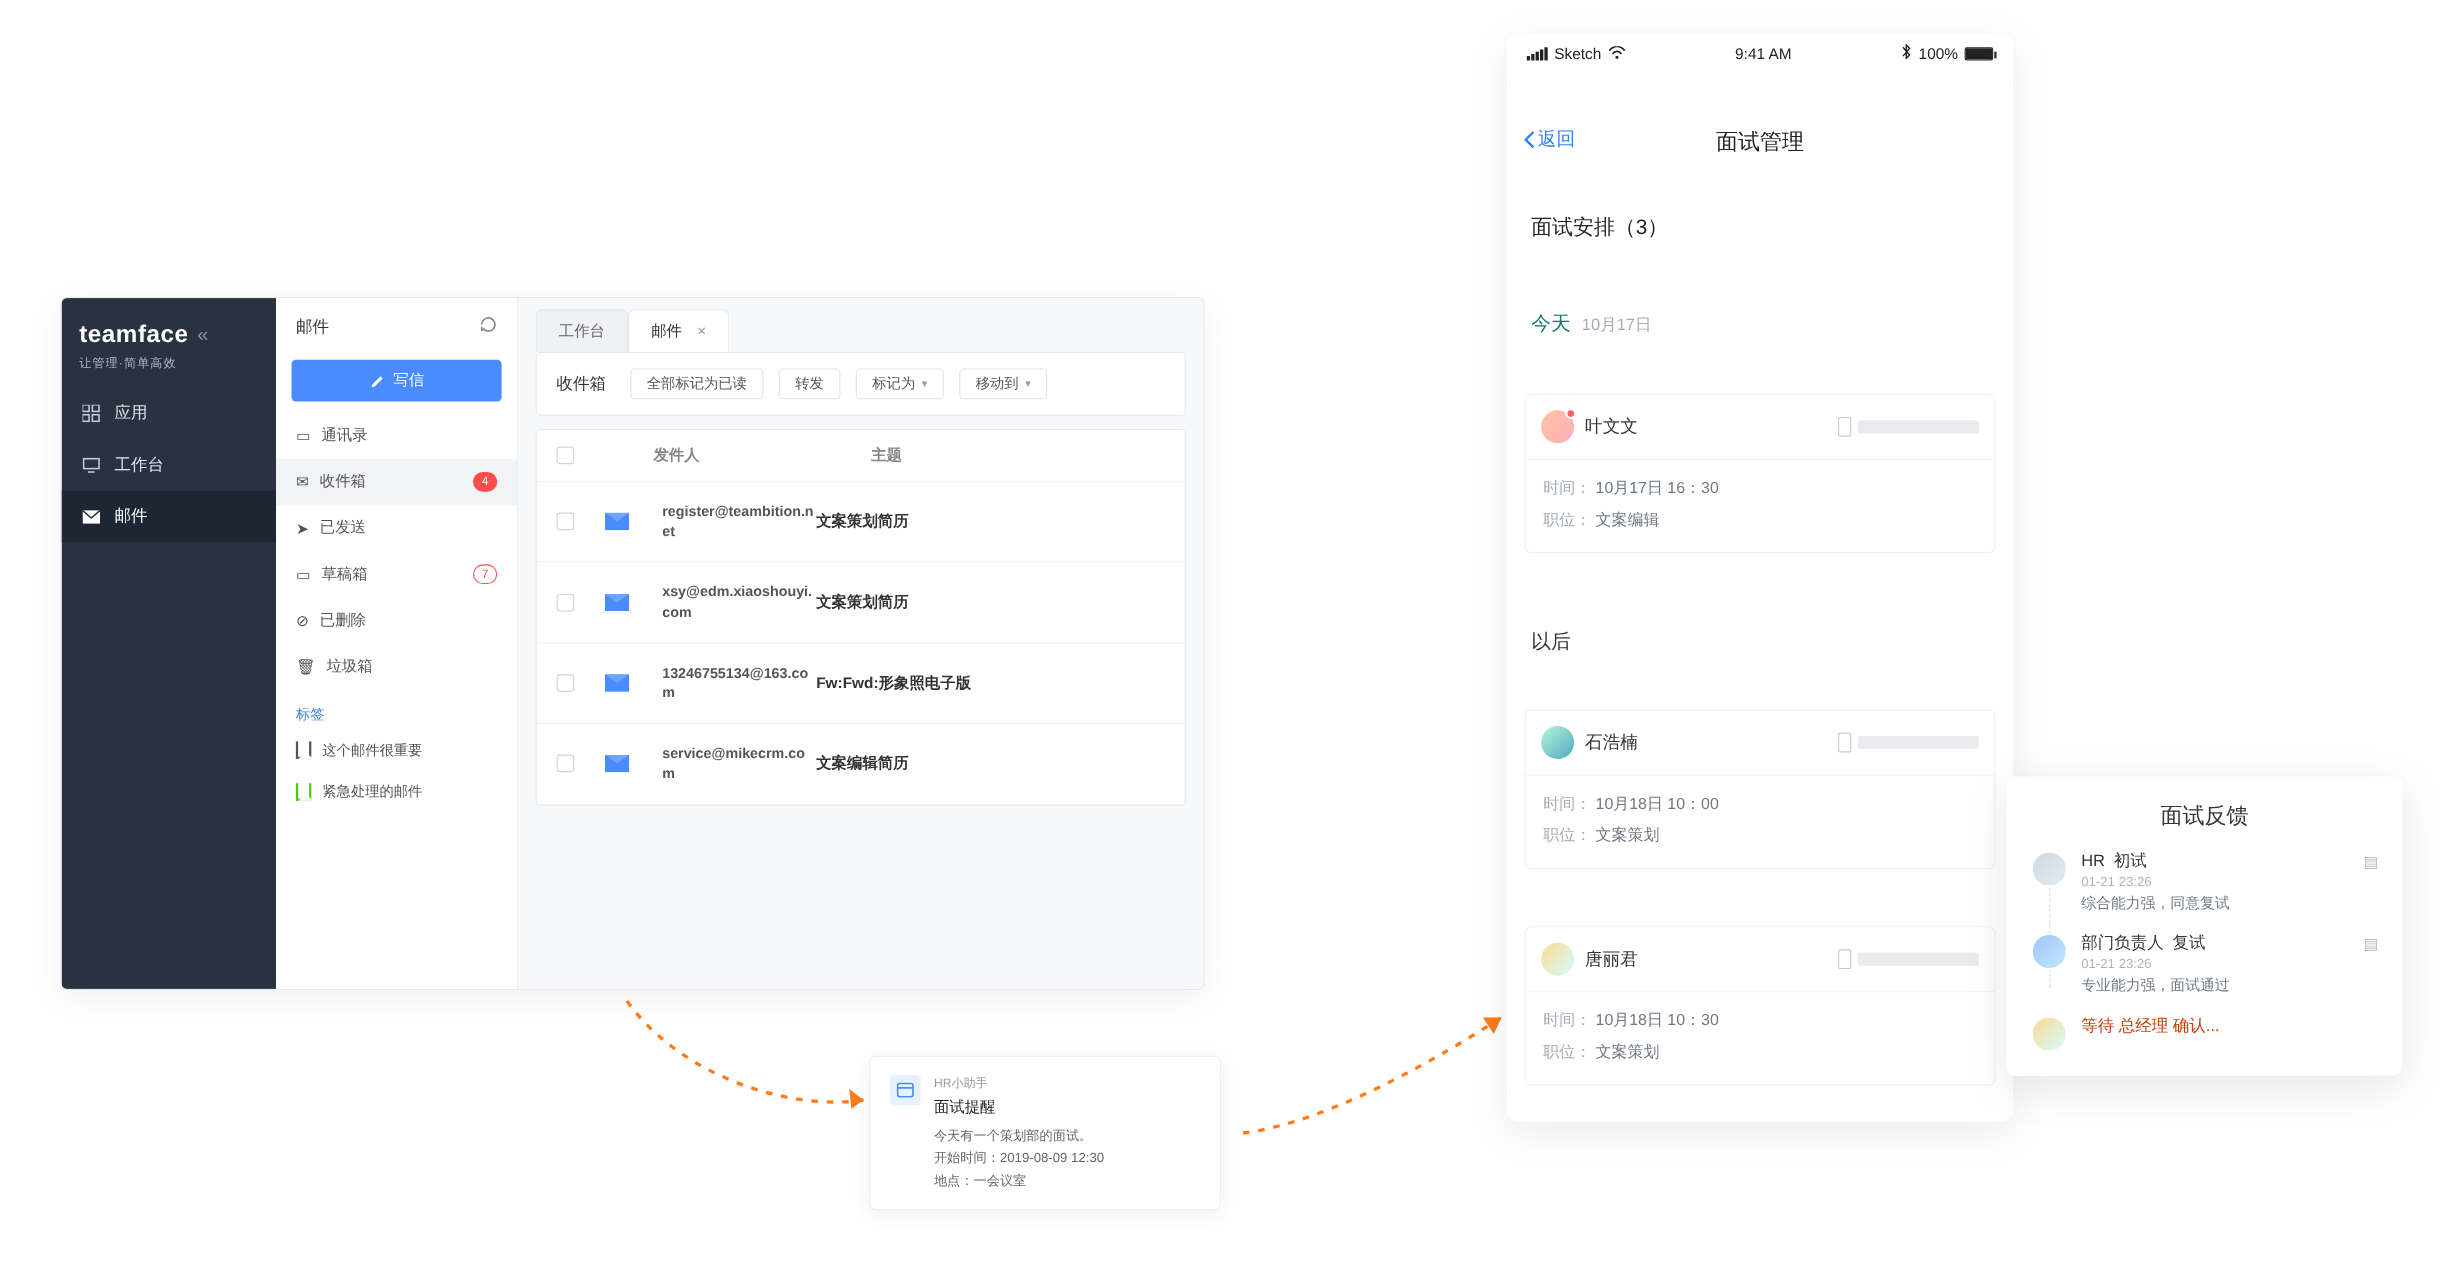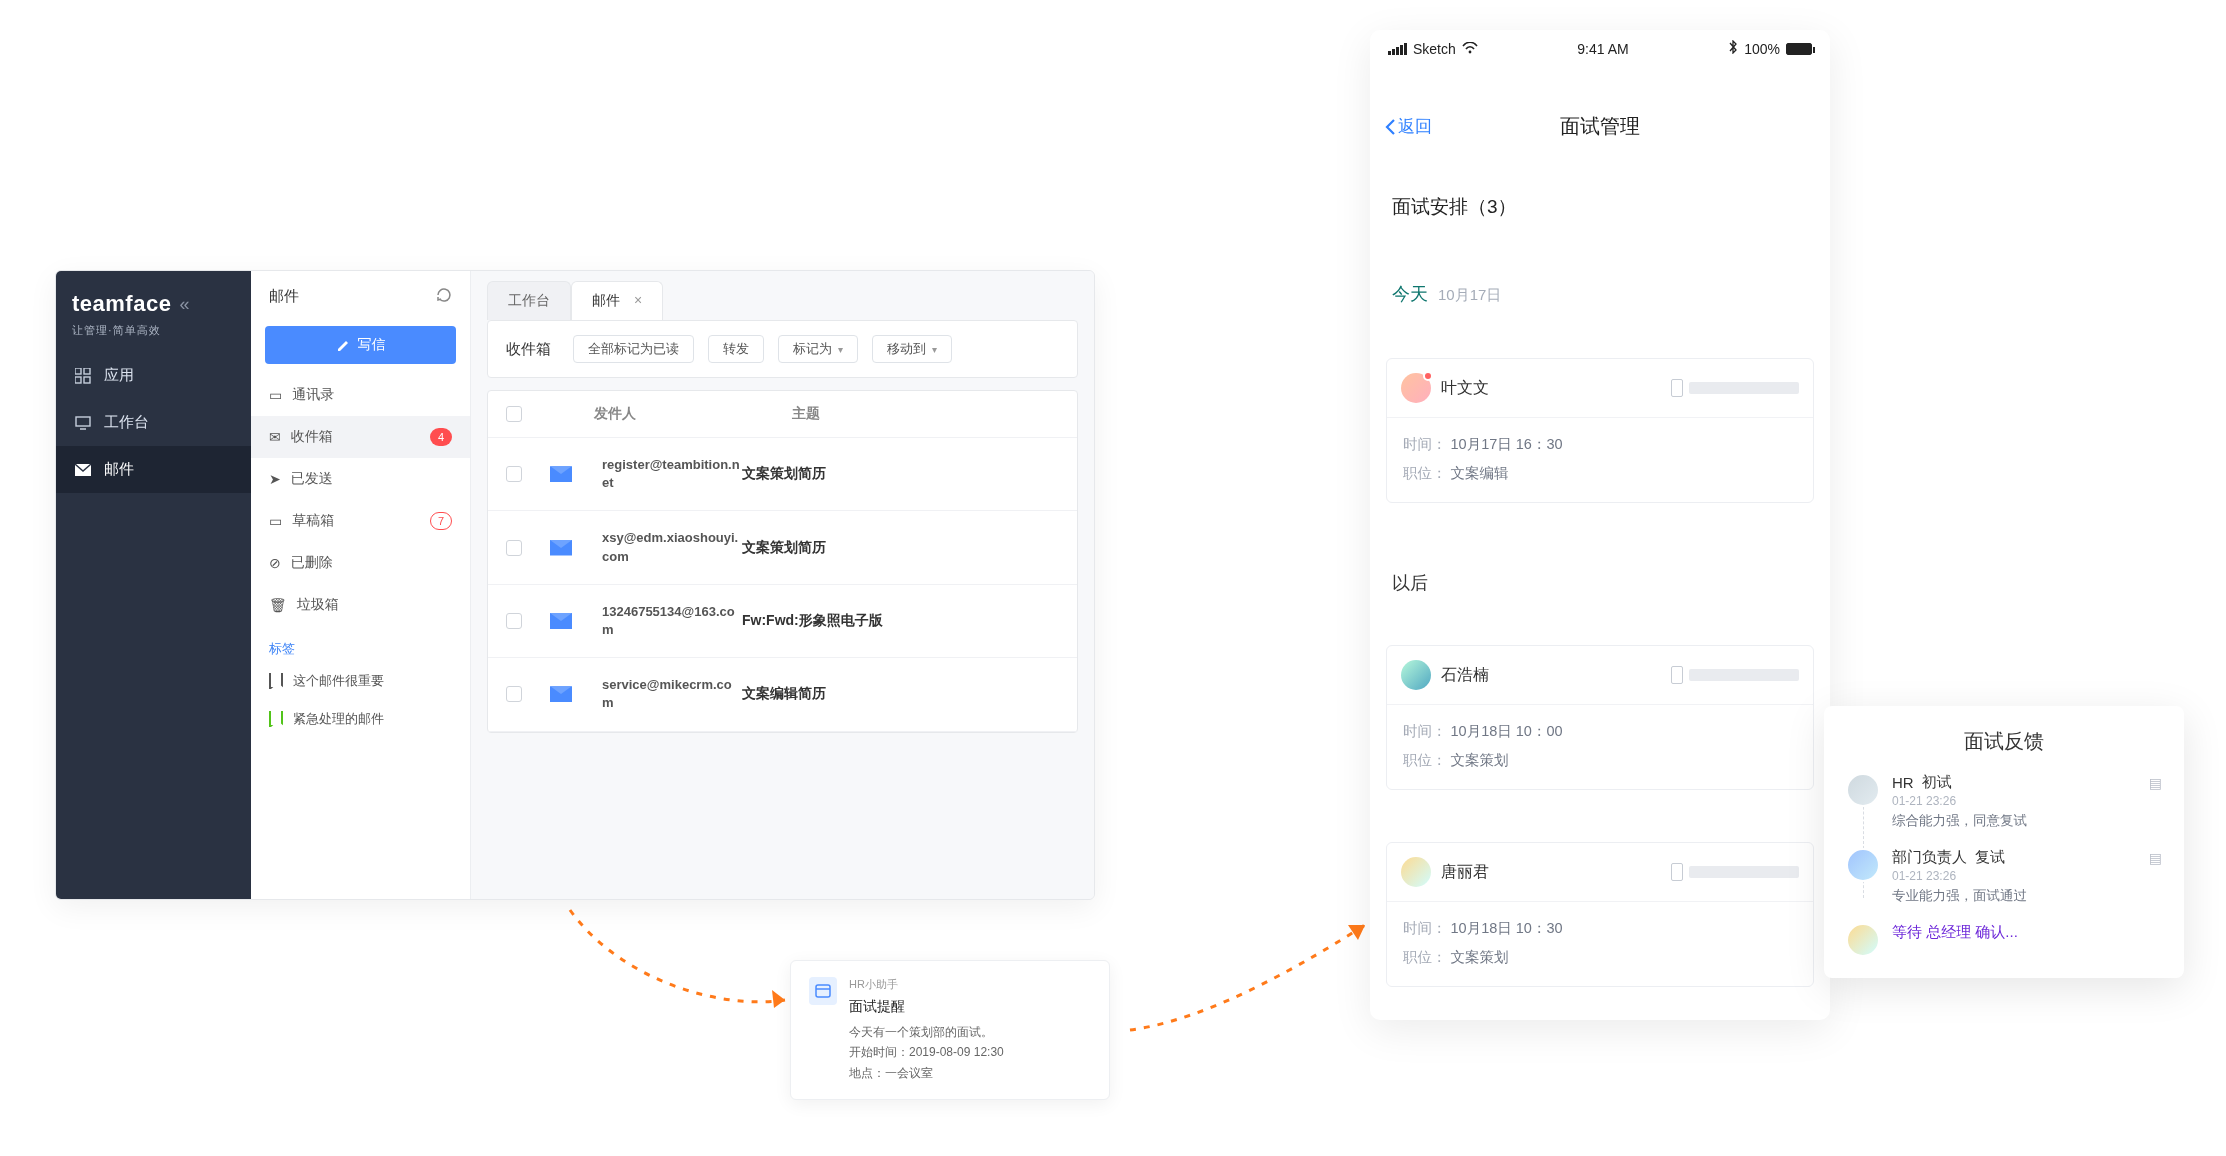--- a/index.html
+++ b/index.html
@@ -80,21 +80,21 @@
 .statusbar { display:flex; align-items:center; justify-content:space-between; padding:10px 18px; font-size:14px; color:#222; }
 .sb-l,.sb-r { display:flex; align-items:center; gap:6px; }
 .sig { display:inline-flex; align-items:flex-end; gap:1px; }
 .sig i { width:3px; background:#222; display:inline-block; }
 .sig i:nth-child(1){height:4px}.sig i:nth-child(2){height:6px}.sig i:nth-child(3){height:8px}.sig i:nth-child(4){height:10px}.sig i:nth-child(5){height:12px}
 .wifi { width:16px; height:12px; }
 .batt { width:26px; height:12px; border:1.5px solid #222; border-radius:2px; position:relative; }
 .batt::after { content:""; position:absolute; right:-4px; top:3px; width:2px; height:6px; background:#222; }
 .batt i { display:block; width:100%; height:100%; background:#222; }
 
-.ph-nav { display:flex; align-items:center; padding:12px 14px 16px; position:relative; }
+.ph-nav { display:flex; padding:12px 14px 16px; position:relative; }
 .ph-back { color:#2f80ff; font-size:17px; display:flex; align-items:center; gap:2px; }
 .ph-title { position:absolute; left:0; right:0; text-align:center; font-size:20px; color:#222; font-weight:500; }
 .ph-sec { padding:4px 22px 8px; font-size:19px; color:#222; }
 .ph-today { display:flex; align-items:baseline; gap:10px; padding:18px 22px 10px; }
 .ph-today .t { font-size:18px; color:#0f766e;font-family:Liberation Serif, serif; }
 .ph-today .d { font-size:15px; color:#a5acb8; }
 .ph-later { padding:22px 22px 8px; font-size:18px; color:#333; }
 
 .card { margin:6px 16px 10px; border:1px solid #eceef2; border-radius:6px; overflow:hidden; }
 .card-top { display:flex; align-items:center; padding:14px 14px; gap:10px; border-bottom:1px solid #f1f2f5; }
@@ -119,21 +119,21 @@
 .tl::before { content:""; position:absolute; left:17px; top:14px; bottom:44px; width:0; border-left:1px dashed #d9dde3; }
 .tl-item { position:relative; margin-bottom:18px; }
 .tl-av { position:absolute; left:-46px; top:0; width:34px; height:34px; border-radius:50%; background:linear-gradient(135deg,#cfd9df,#e2ebf0); border:2px solid #fff; }
 .tl-av.b{background:linear-gradient(135deg,#a1c4fd,#c2e9fb);} .tl-av.c{background:linear-gradient(135deg,#fddb92,#d1fdff);}
 .tl-head { display:flex; align-items:center; gap:8px; }
 .tl-role { font-size:15px; color:#333; }
 .tl-stage { font-size:15px; color:#333; }
 .tl-note { margin-left:auto; color:#b9bec8; font-size:14px; }
 .tl-time { font-size:12px; color:#aeb4bf; margin-top:2px; }
 .tl-txt { font-size:13.5px; color:#707785; margin-top:4px; }
-.tl-wait { font-size:15px; color:#6d28d9; }
+.tl-wait { font-size:15px; color:#c2410c; }
 </style>
 </head>
 <body>
 
 <div class="desktop">
 
   <div class="dnav">
     <div class="dnav-brand">
       <span class="brand-name">teamface</span>
       <span class="brand-chev">«</span>

